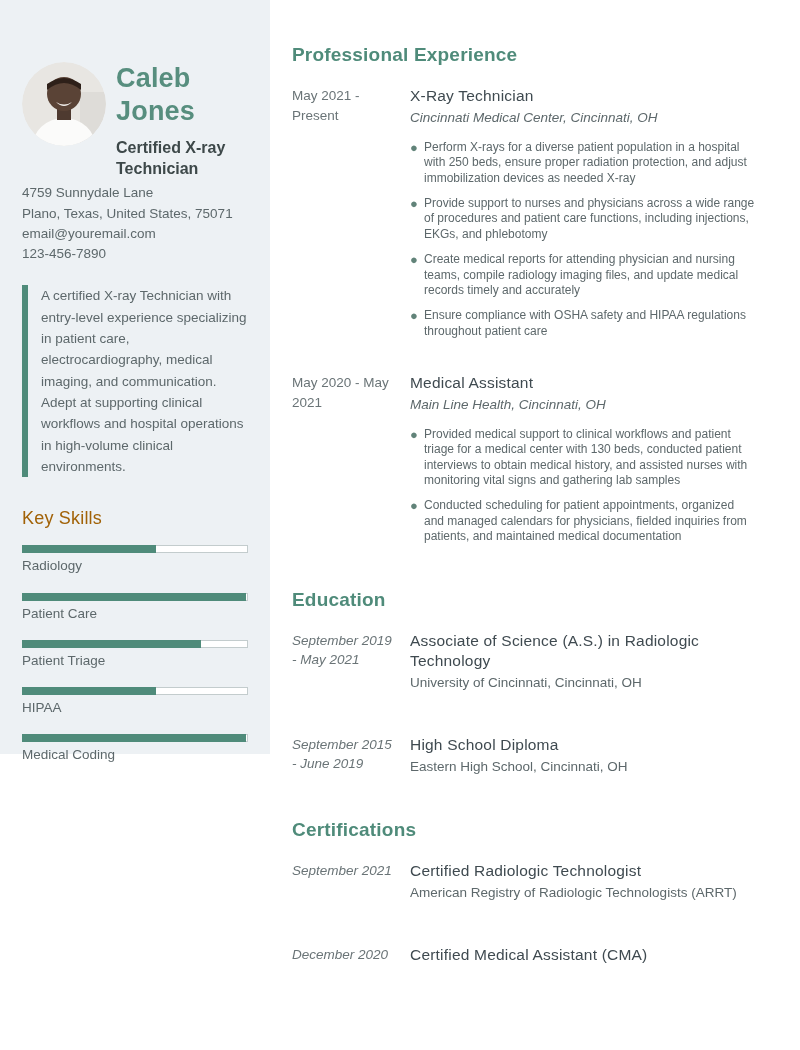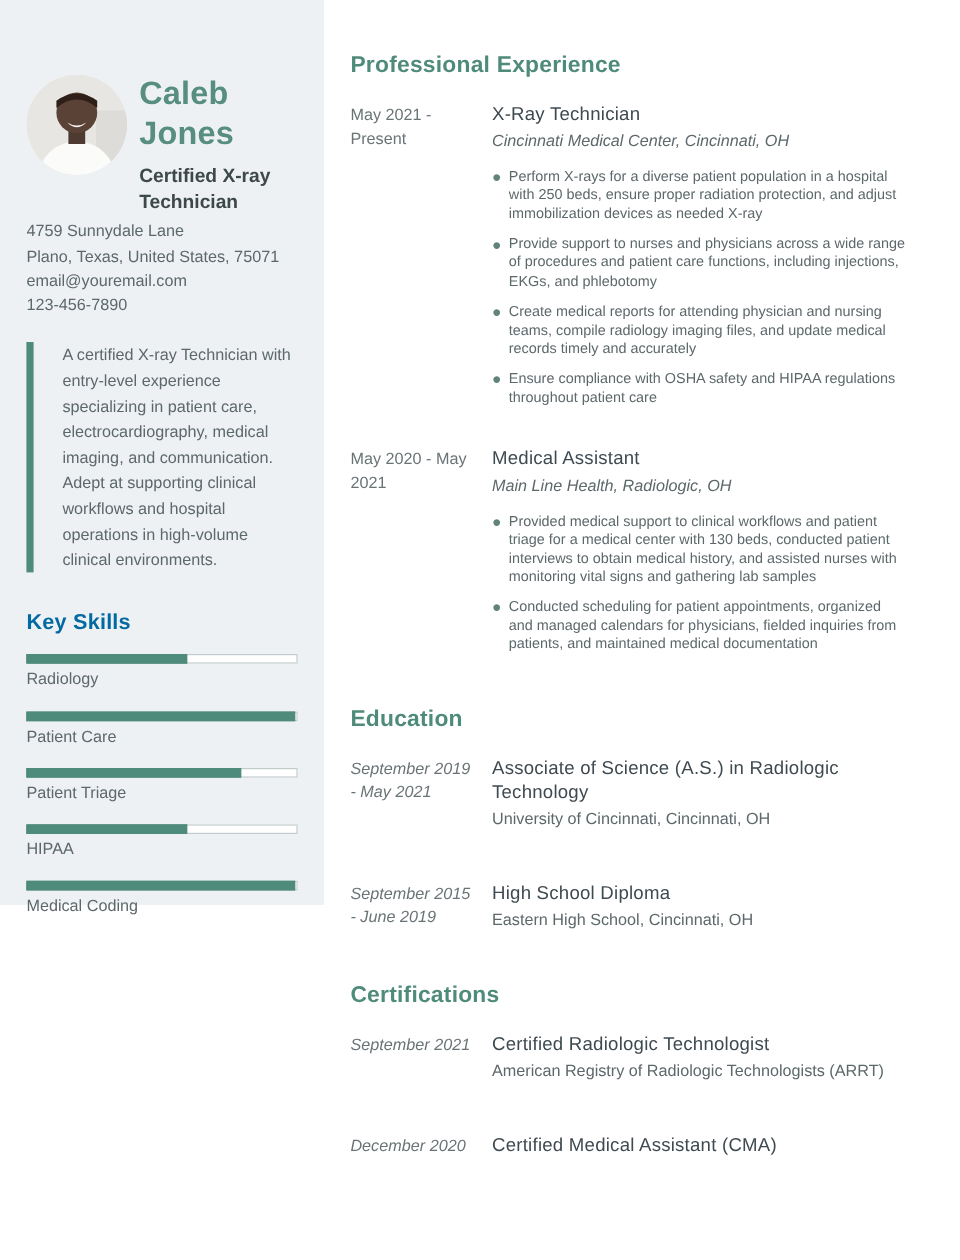--- a/index.html
+++ b/index.html
@@ -11,24 +11,24 @@
   .sidebar { position:absolute; left:0; top:0; width:270px; height:754px;
              background:#edf1f4; padding:62px 22px 0 22px; }
   .id-row { display:flex; align-items:flex-start; }
   .photo { width:84px; height:84px; border-radius:50%; overflow:hidden; flex:0 0 84px; }
   .photo svg { display:block; width:84px; height:84px; }
   .id-text { margin-left:10px; width:136px; }
   .name { font-size:27px; line-height:1.22; font-weight:bold; color:#578e7e; letter-spacing:0.2px; }
   .job-title { margin-top:10px; font-size:16px; line-height:1.3; font-weight:bold; color:#3d4849; }
   .contact { margin-top:4px; font-size:13.5px; line-height:1.5; color:#5d686b; }
   .contact div { white-space:nowrap; }
-  .summary { margin-top:21px; display:flex;gap:11px; }
+  .summary { margin-top:21px; display:flex; }
   .summary-bar { flex:0 0 6px; background:#4f8b7a; }
   .summary-text { margin-left:13px; font-size:13.5px; line-height:1.58; color:#5d686b; }
-  .skills-heading { margin-top:31px; font-size:18px; font-weight:bold; color:#0369a1; letter-spacing:0.2px; }
+  .skills-heading { margin-top:31px; font-size:18px; font-weight:normal; color:#a16207; letter-spacing:0.2px; }
   .skills { margin-top:16px; }
   .skill { margin-bottom:9px; }
   .bar-track { position:relative; height:8px; background:#ffffff; border:1px solid #c3cccd; }
   .bar-fill { position:absolute; left:-1px; top:-1px; height:8px; border:1px solid #4f8b7a; background:#4f8b7a; }
   .skill-label { margin-top:4px; font-size:13.5px; color:#5d686b; line-height:1.35; padding-bottom:8px; }
 
   
   .main { position:absolute; left:270px; top:0; width:530px; height:1050px;
           background:#ffffff; padding:44px 45px 0 22px; }
   .section-heading { font-size:19px; font-weight:bold; color:#4f8b7a; letter-spacing:0.2px; }
@@ -156,21 +156,21 @@
                 <span class="bullet-text">Ensure compliance with OSHA safety and HIPAA regulations throughout patient care</span>
               </div>
             </div>
           </div>
         </div>
 
         <div class="entry">
           <div class="entry-dates">May 2020 - May 2021</div>
           <div class="entry-body">
             <div class="entry-title">Medical Assistant</div>
-            <div class="entry-org italic">Main Line Health, Radiologic, OH</div>
+            <div class="entry-org italic">Main Line Health, Cincinnati, OH</div>
             <div class="bullets">
               <div class="bullet">
                 <span class="bullet-dot">●</span>
                 <span class="bullet-text">Provided medical support to clinical workflows and patient triage for a medical center with 130 beds, conducted patient interviews to obtain medical history, and assisted nurses with monitoring vital signs and gathering lab samples</span>
               </div>
               <div class="bullet">
                 <span class="bullet-dot">●</span>
                 <span class="bullet-text">Conducted scheduling for patient appointments, organized and managed calendars for physicians, fielded inquiries from patients, and maintained medical documentation</span>
               </div>
             </div>

